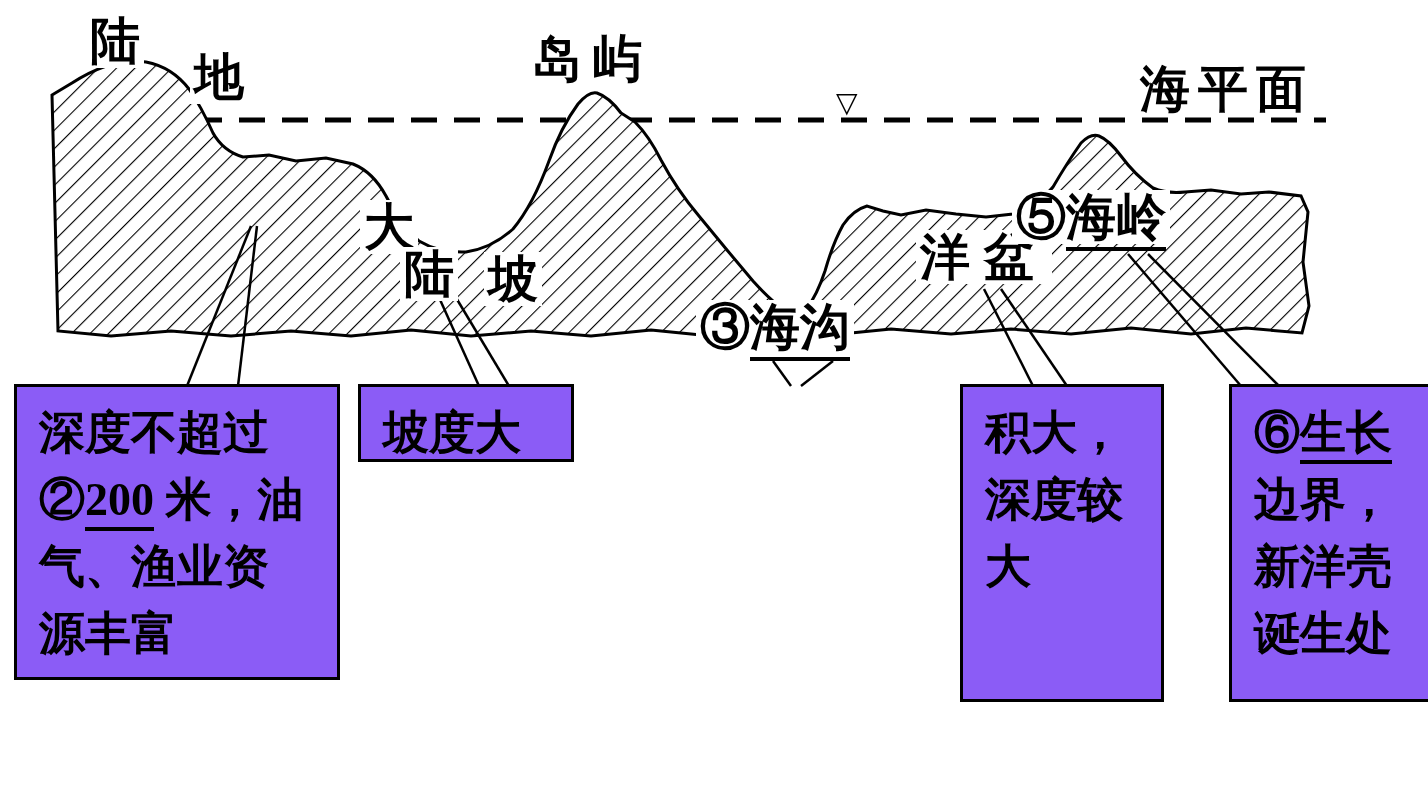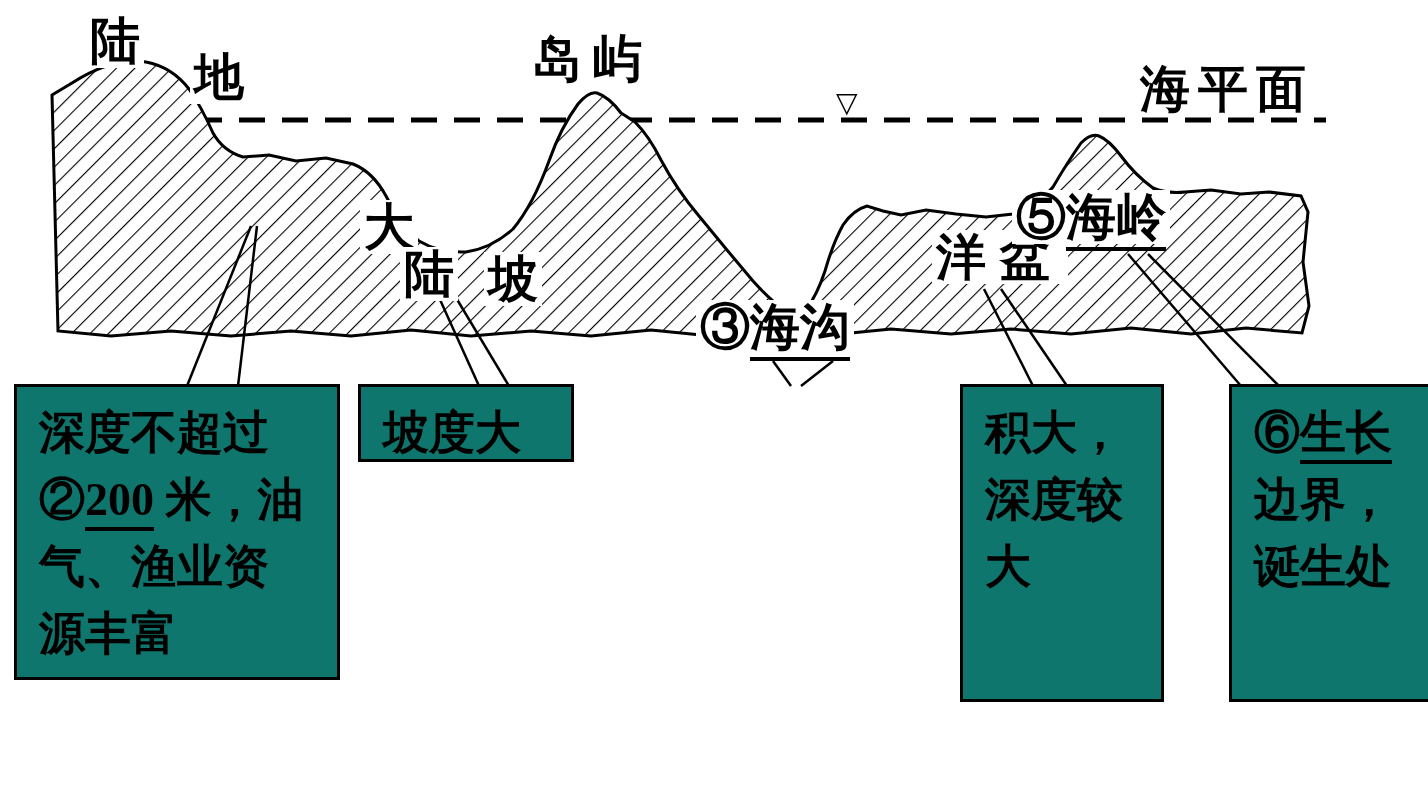--- a/index.html
+++ b/index.html
@@ -22,26 +22,26 @@
     background:#fff;
     font-size:50px;
     font-weight:700;
     line-height:1.08;
     white-space:nowrap;
     padding:0 4px;
   }
   .t-label.marker { font-size:28px; background:transparent; padding:0; }
   .ls10 { letter-spacing:10px; }
   .ls8  { letter-spacing:8px; }
-  .ls14 { letter-spacing:14px;margin-left:16px; }
+  .ls14 { letter-spacing:14px; }
   .u { border-bottom:4px solid #000; padding-bottom:2px; }
   .info-box {
     position:absolute;
     border:3px solid #000;
-    background:#0f766e;
+    background:#8b5cf6;
     font-size:46px;
     font-weight:700;
     padding:12px 16px 10px 22px;
   }
   .bl { line-height:67px; white-space:nowrap; }
 </style>
 </head>
 <body>
 
 <div class="stage">
@@ -128,16 +128,17 @@
     <div class="bl">积大，</div>
     <div class="bl">深度较</div>
     <div class="bl">大</div>
   </div>
 
   <div class="info-box" style="left:1229px; top:384px; width:214px; height:318px;">
     <div class="bl">
       <span>⑥</span><span class="u">生长</span><span></span>
     </div>
     <div class="bl">边界，</div>
+    <div class="bl">新洋壳</div>
     <div class="bl">诞生处</div>
   </div>
 
 </div>
 
 </body></html>

